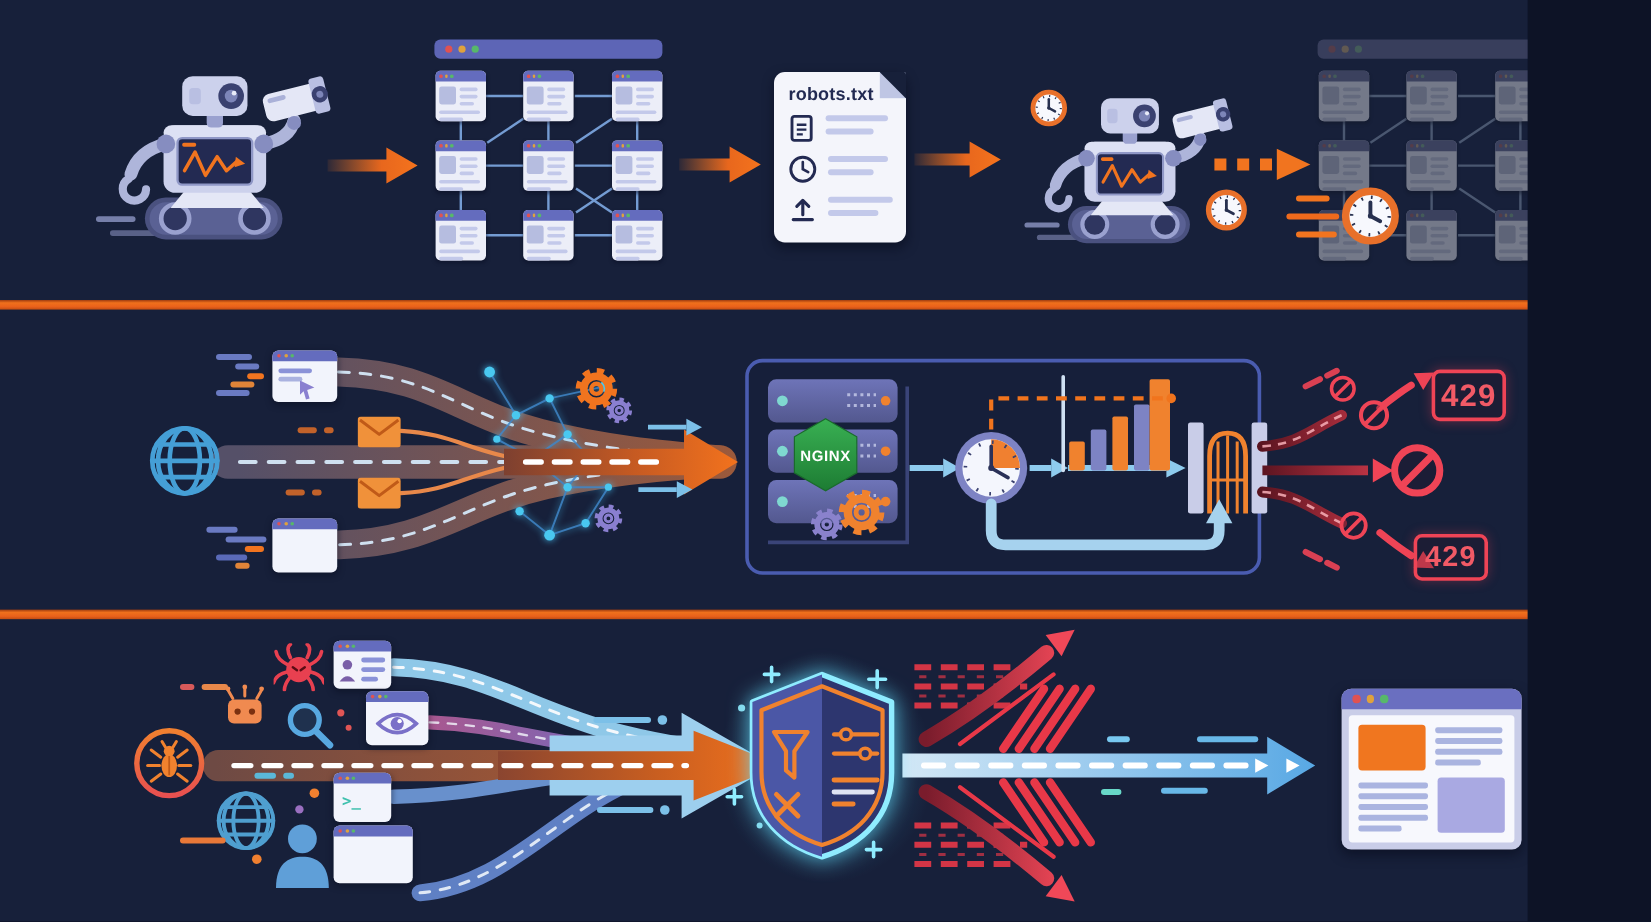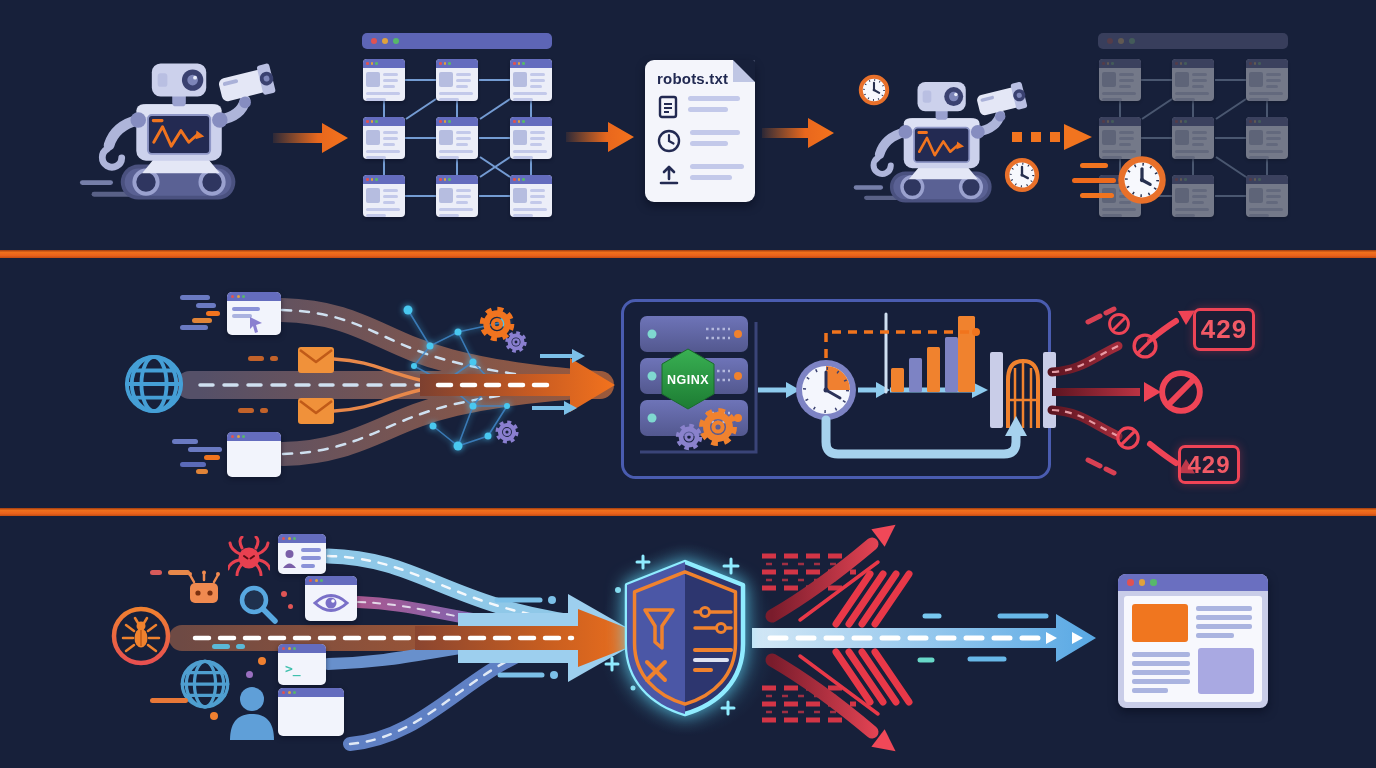--- a/index.html
+++ b/index.html
@@ -1,16 +1,16 @@
 <!DOCTYPE html>
 <html><head>
 <meta charset="utf-8">
 <style>
   html,body{margin:0;padding:0;background:#0d1326}
-  #stage{position:relative;width:1376px;height:768px;background:#17203a;overflow:hidden;
+  #stage{position:relative;width:1273px;height:768px;background:#17203a;overflow:hidden;
          font-family:"Liberation Sans",sans-serif}
   .abs{position:absolute}
   .band{position:absolute;left:0;width:1376px}
   .sep{position:absolute;left:0;width:1376px;height:8px;
        background:linear-gradient(180deg,#a03c10,#f0701c 30%,#ea611b 70%,#c14c12)}
   svg{display:block}
   
   .sitemap{position:absolute;width:190px;height:184px}
   .sm-bar{position:absolute;left:0;top:0;width:190px;height:16px;border-radius:5px;background:#5d65b6;
           display:flex;align-items:center;gap:5px;padding-left:9px;box-sizing:border-box}

